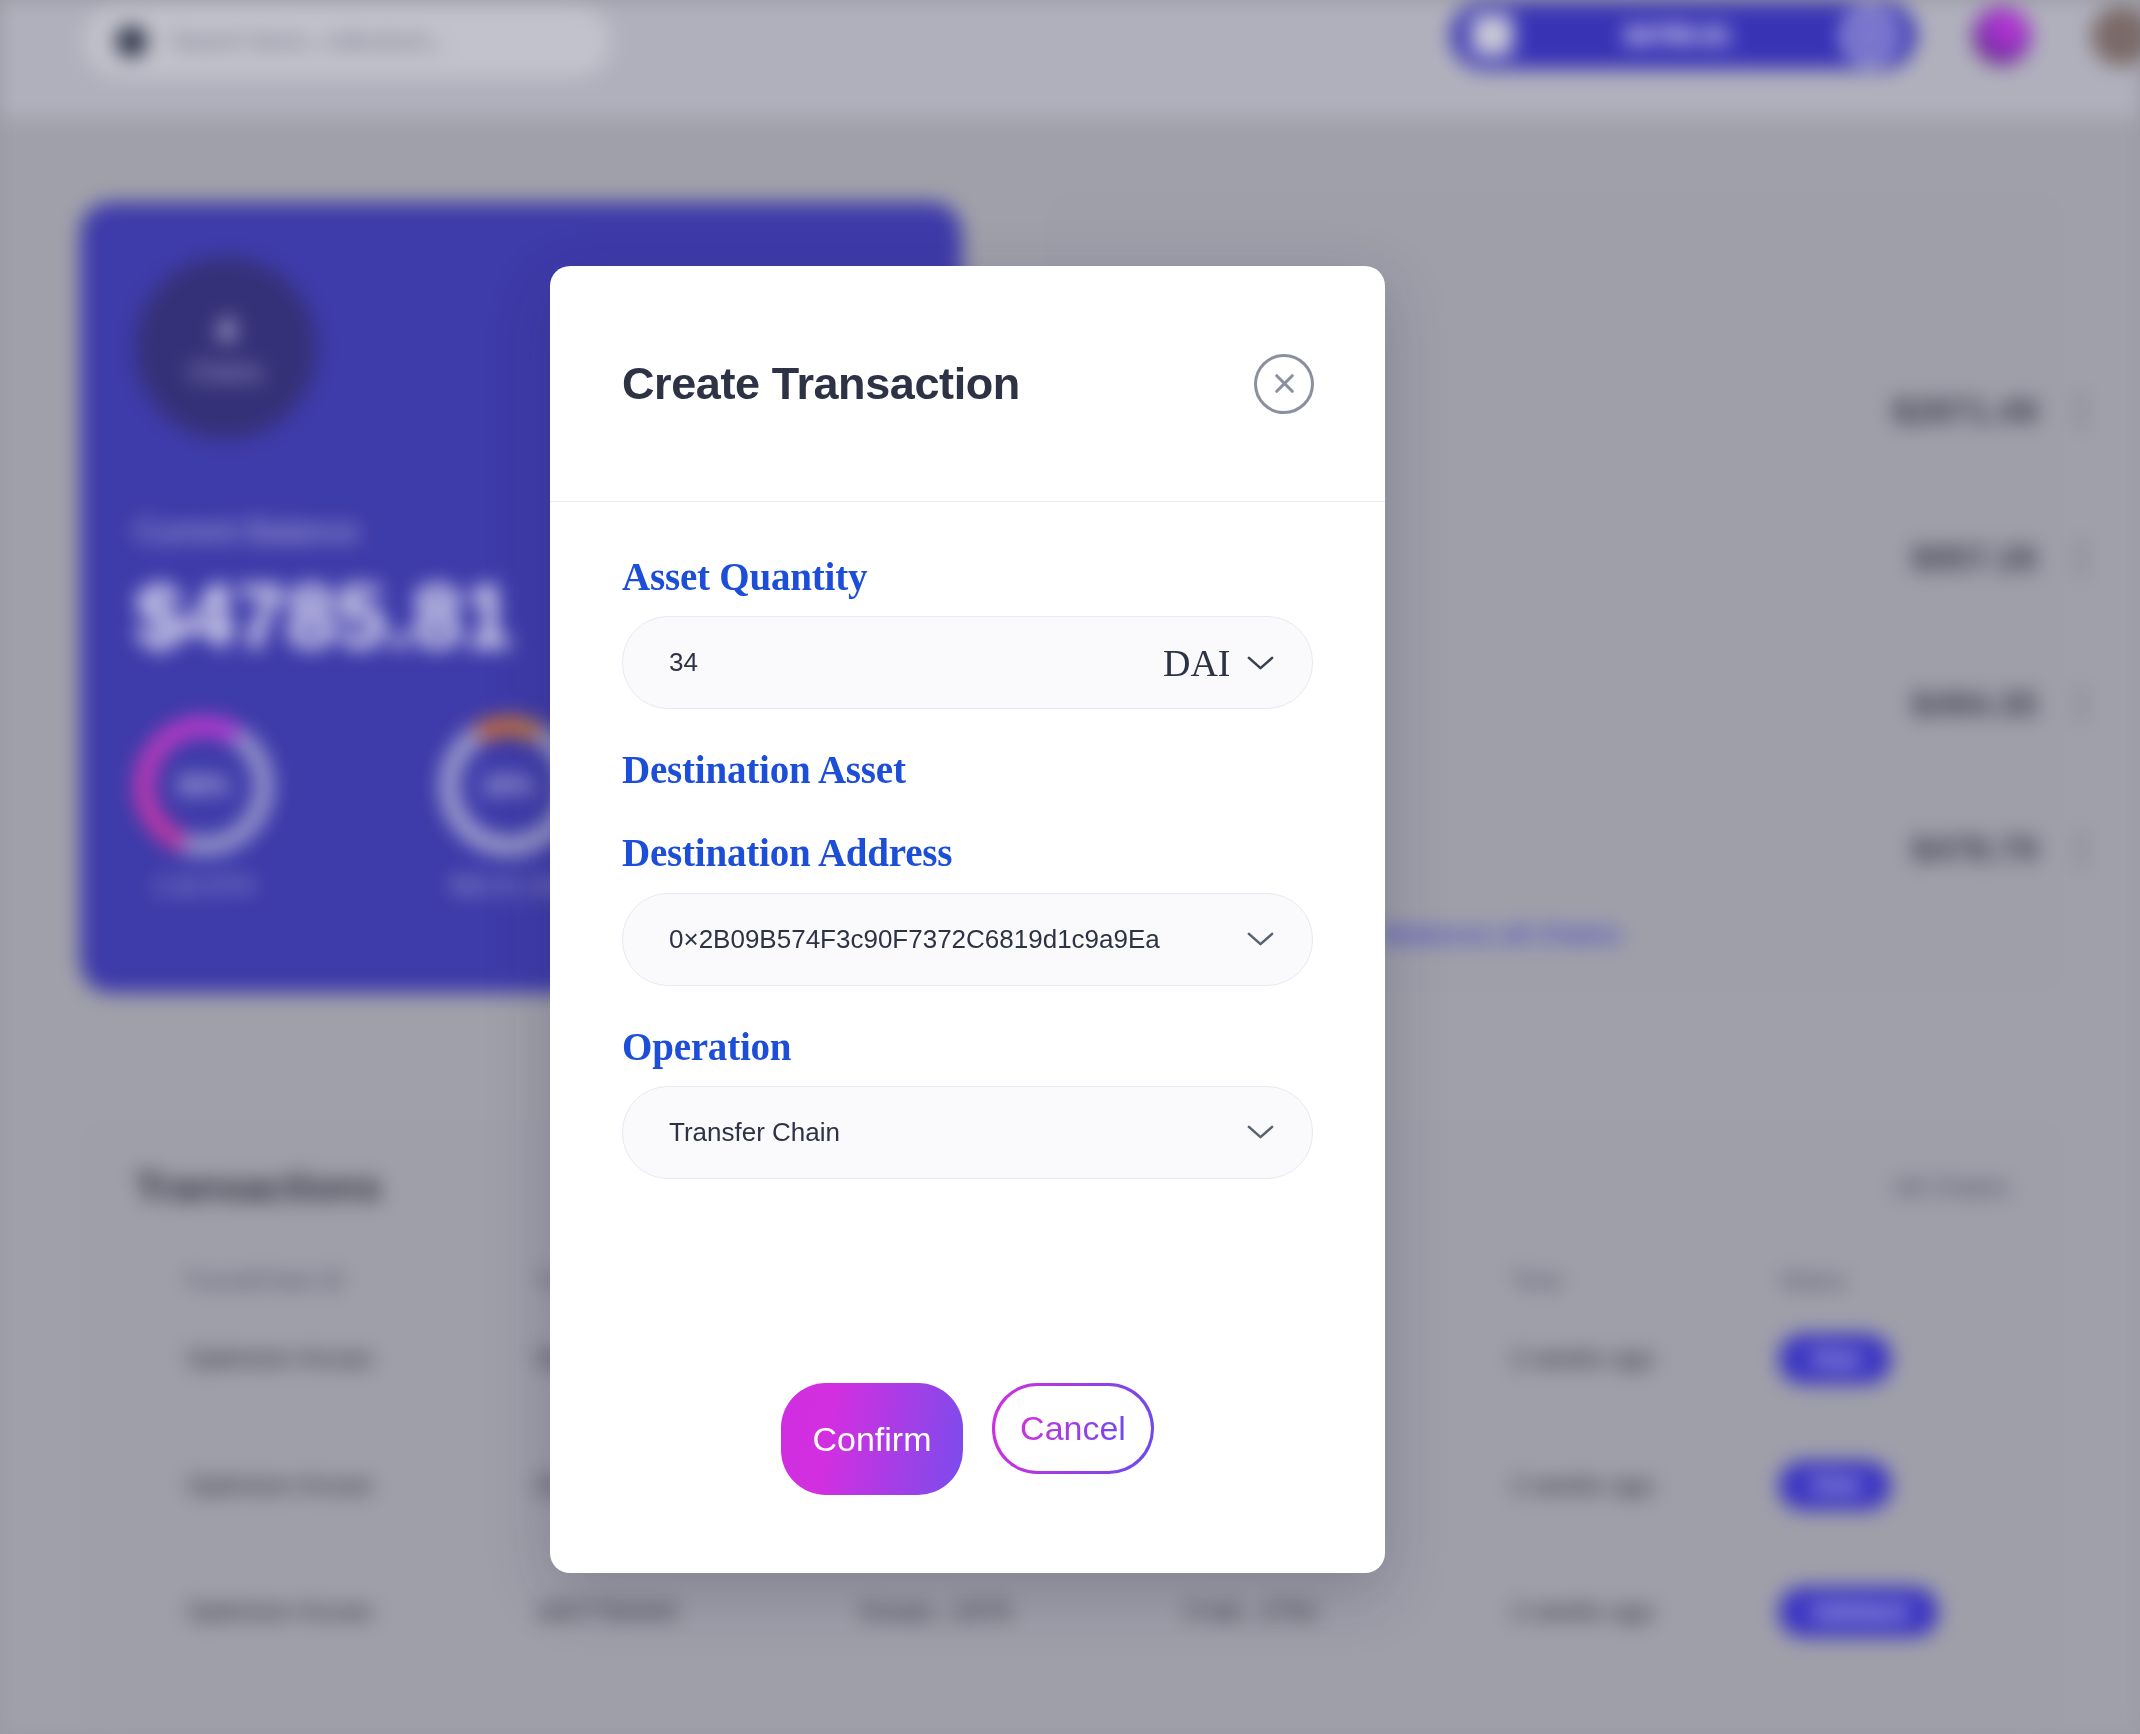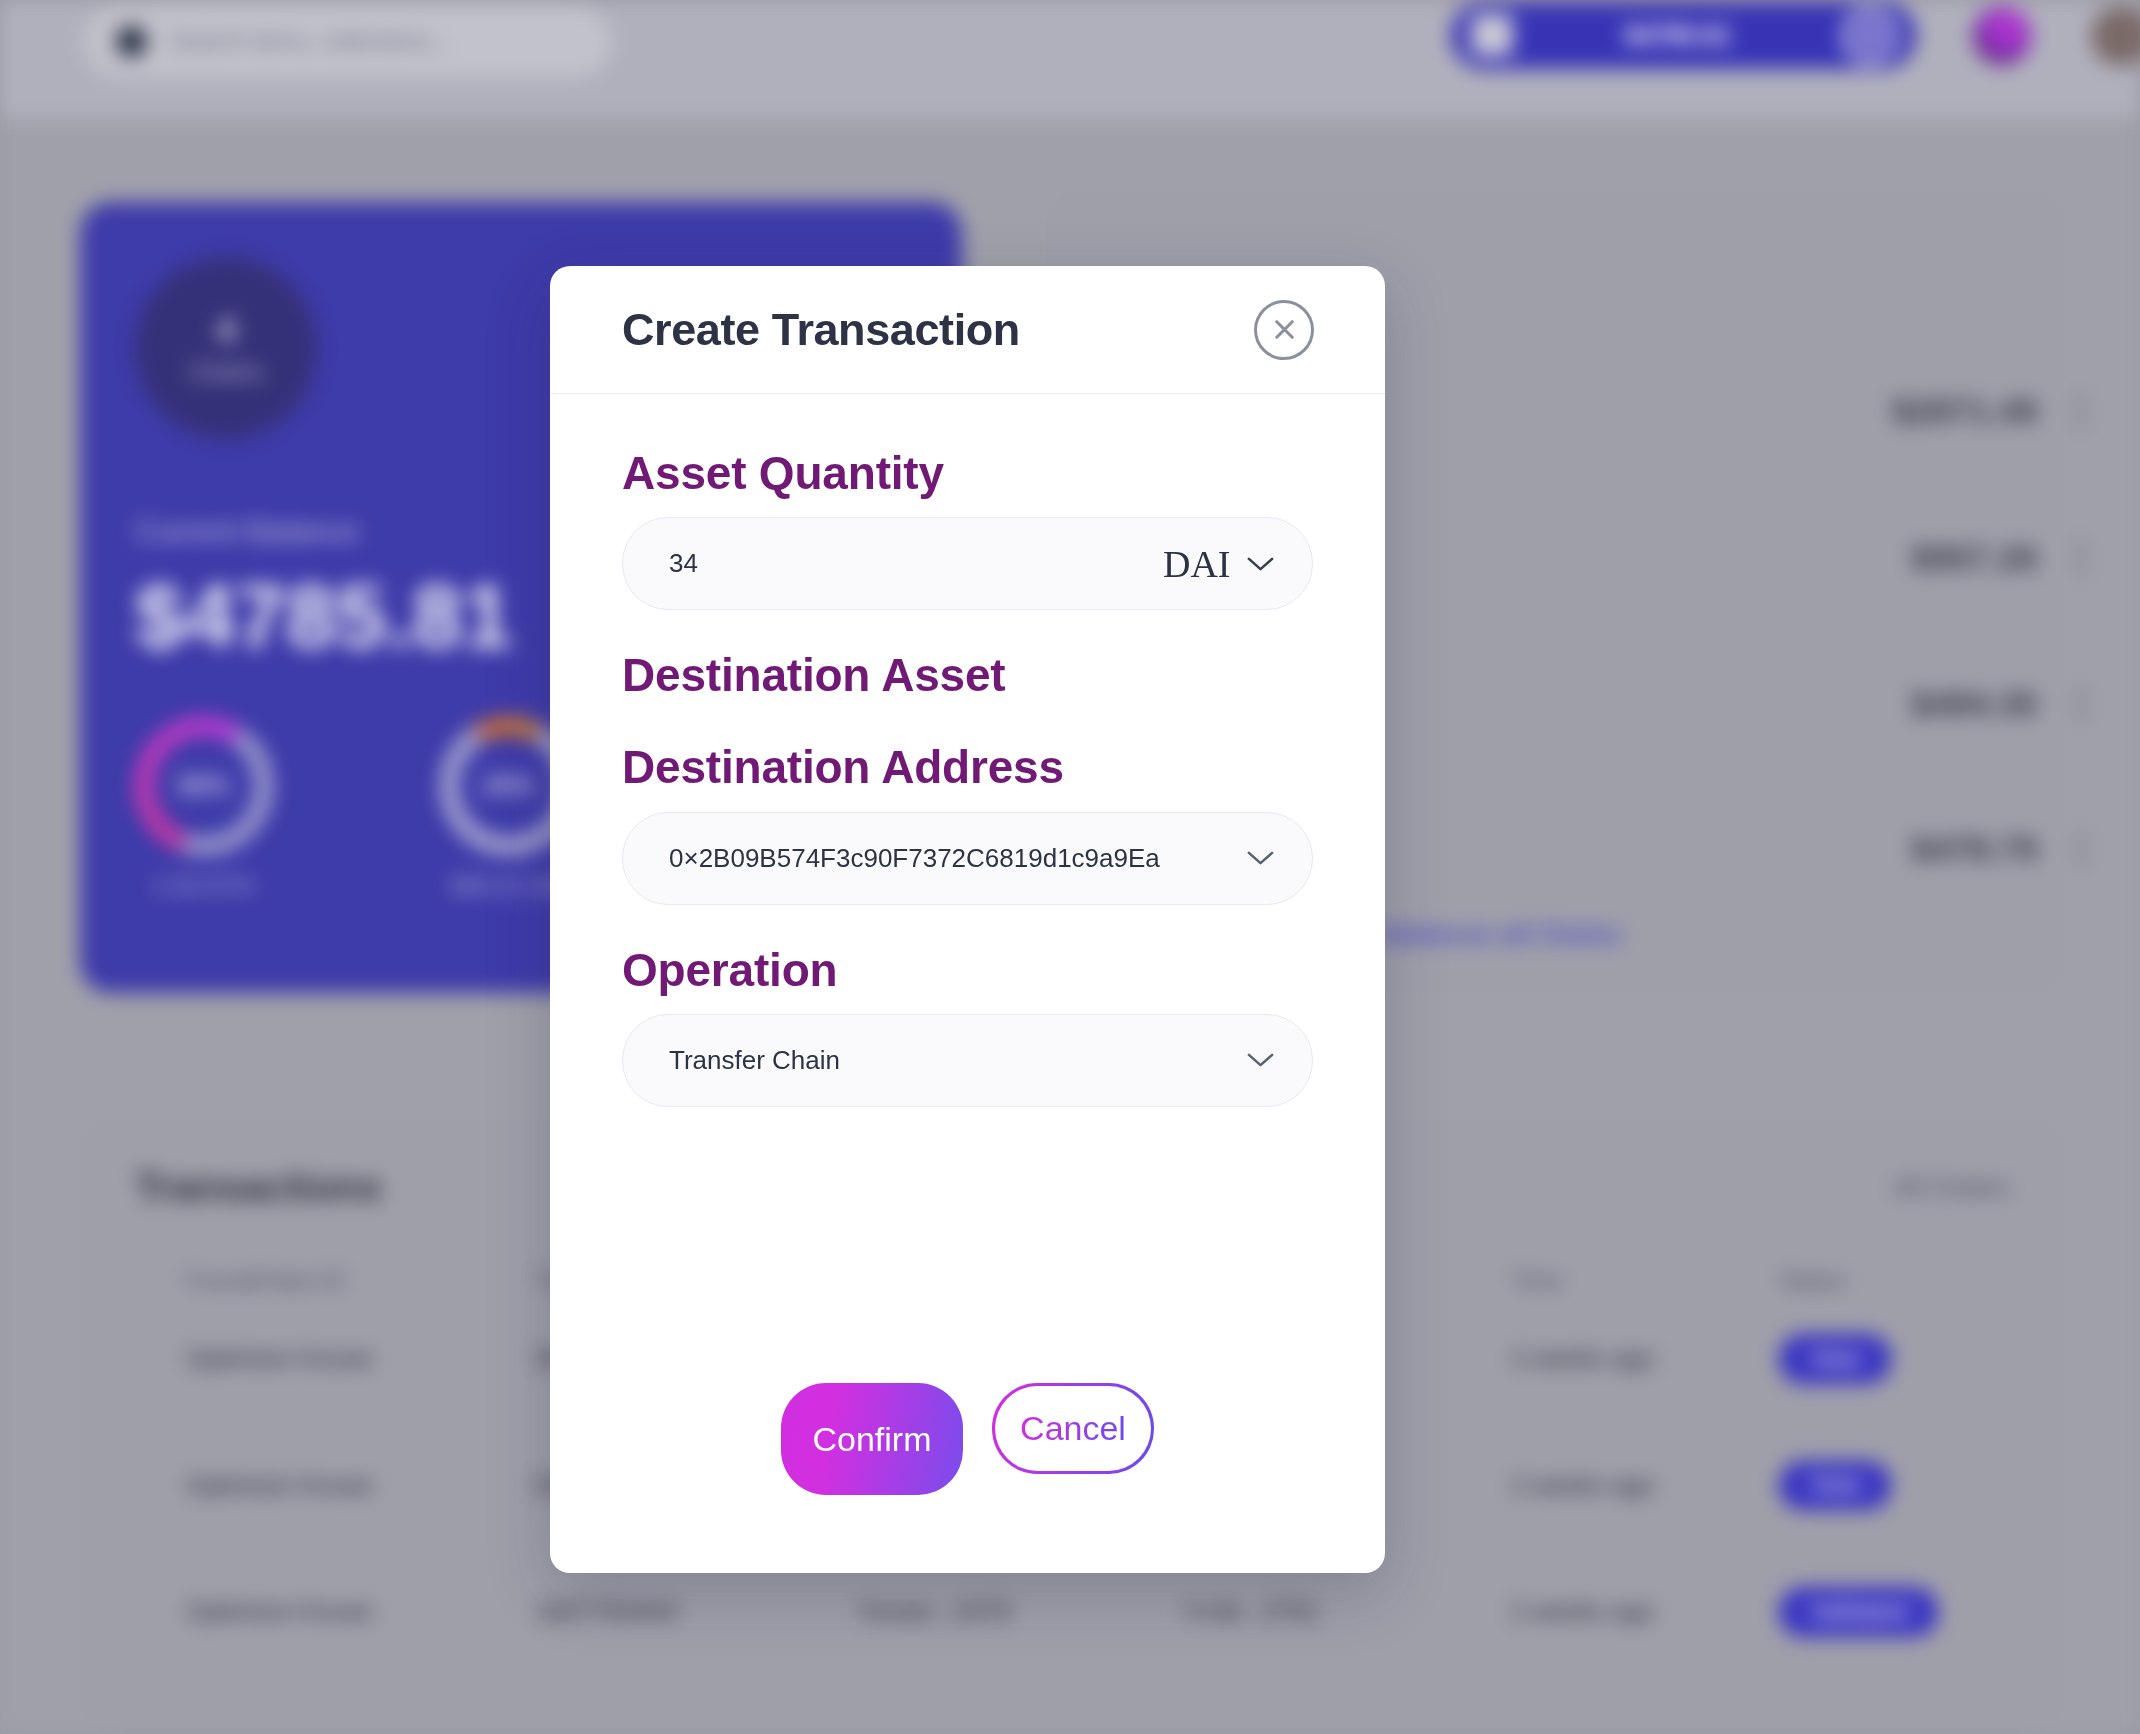--- a/index.html
+++ b/index.html
@@ -165,21 +165,21 @@
     position: absolute;
     left: 550px; top: 266px;
     width: 835px; height: 1307px;
     background: #ffffff;
     border-radius: 20px;
     box-shadow: 0 20px 64px rgba(30,30,60,0.22);
     display: flex; flex-direction: column;
   }
 
   .modal-header {
-    height: 128px;
+    height: 236px;
     display: flex; align-items: center; justify-content: space-between;
     padding: 0 71px 0 72px;
     border-bottom: 1.8px solid #ecebf4;
   }
   .modal-title {
     font-size: 45px; font-weight: bold; color: #2d3244;
     letter-spacing: -0.4px;
   }
   .close-btn {
     width: 60px; height: 60px; border-radius: 50%;
@@ -187,22 +187,22 @@
     background: transparent;
     display: flex; align-items: center; justify-content: center;
     cursor: pointer; padding: 0;
   }
   .close-btn svg { display: block; }
 
   .modal-body { flex: 1; padding: 52px 72px 0 72px; }
 
   .field { margin-bottom: 38px; }
   .field-label {
-    font-size: 46px; font-weight: bold; color: #701a75;
-    margin-bottom: 17.3px; letter-spacing: -0.2px;
+    font-size: 39px; font-weight: bold; color: #1d4ed8;
+    margin-bottom: 17.3px; letter-spacing: -0.2px; font-family: Liberation Serif, serif;
   }
   .control {
     height: 93px;
     background: #fafafd;
     border: 1.8px solid #e9e8f3;
     border-radius: 46px;
     display: flex; align-items: center;
     padding: 0 36px 0 46px;
     cursor: pointer;
   }

